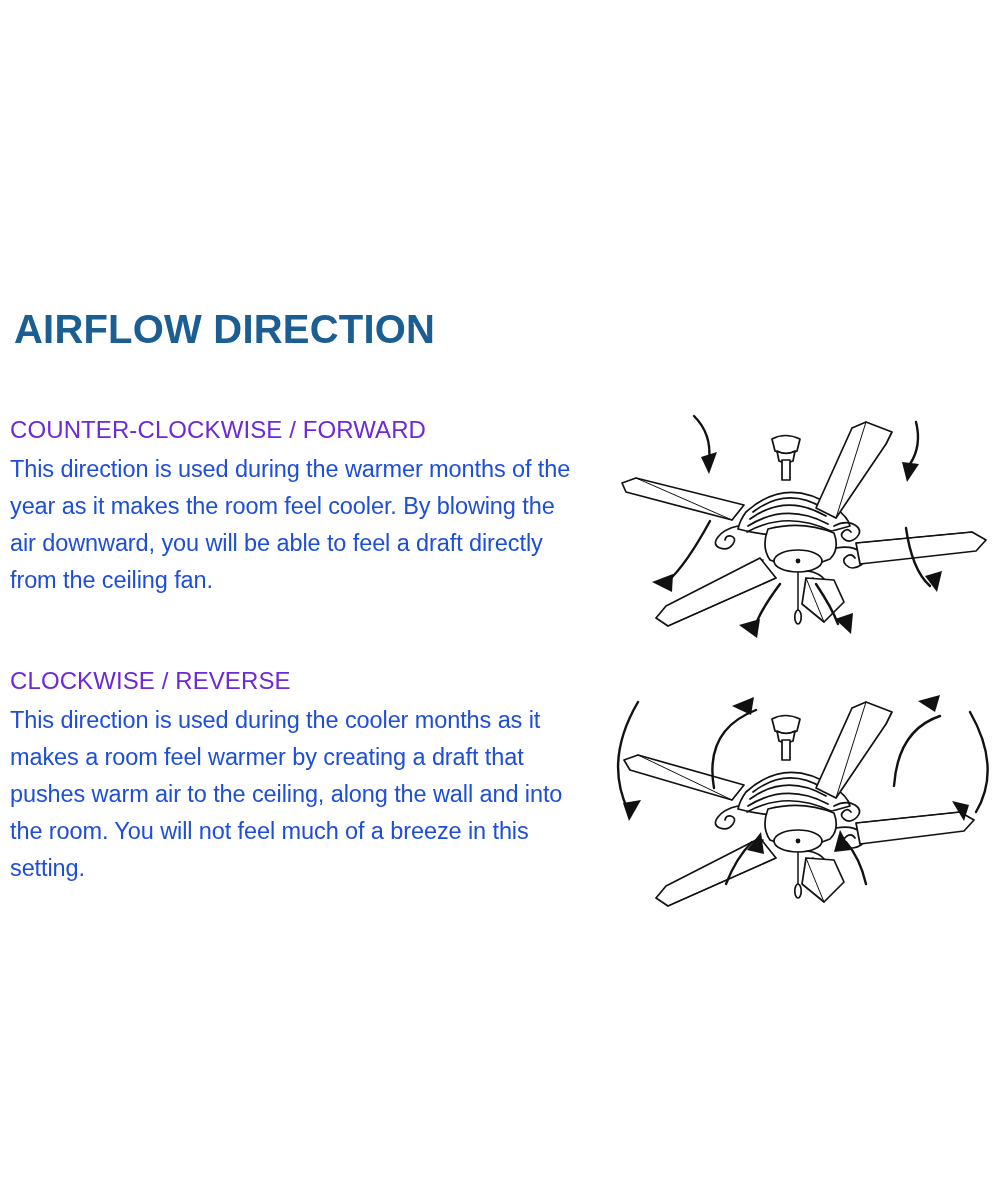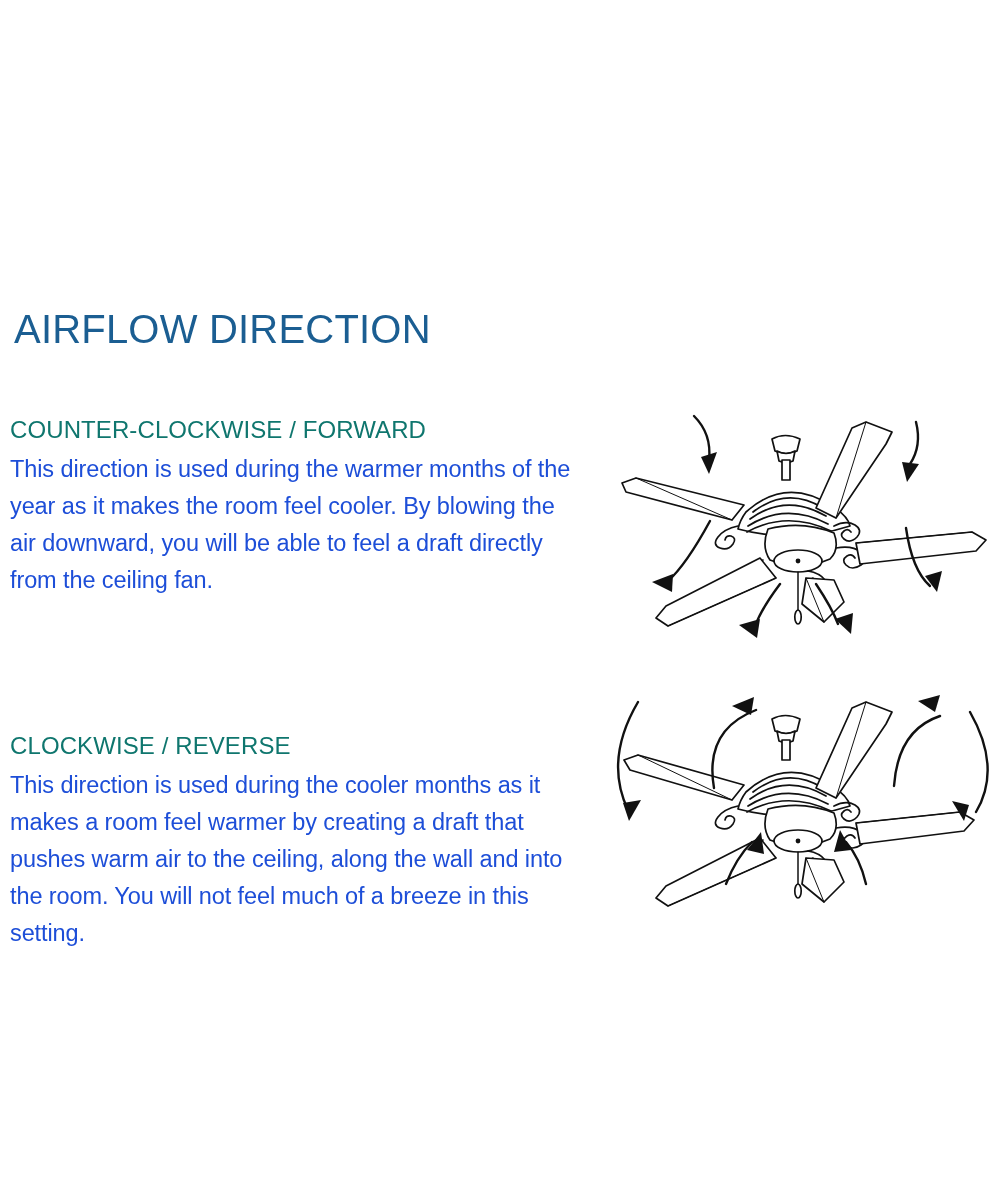--- a/index.html
+++ b/index.html
@@ -21,40 +21,40 @@
     inset: 0;
     background: #ffffff;
   }
 
   
   .page-title {
     position: absolute;
     left: 14px;
     top: 279px;
     font-size: 40px;
-    font-weight: normal;
+    font-weight: bold;
     letter-spacing: 0.2px;
     color: #1b5e92;
     line-height: 46px;
     white-space: nowrap;
   }
 
   
   .section {
     position: absolute;
     left: 10px;
     width: 570px;
   }
   .section-1 { top: 415px; }
-  .section-2 { top: 731px; }
+  .section-2 { top: 666px; }
 
   .section-heading {
     font-size: 24px;
     font-weight: normal;
-    color: #0f766e;
+    color: #6d28d9;
     letter-spacing: 0.1px;
     line-height: 30px;
     margin: 0 0 6px 0;
     white-space: nowrap;
   }
 
   .section-body {
     font-size: 23.5px;
     line-height: 37px;
     color: #1d4ed8;

